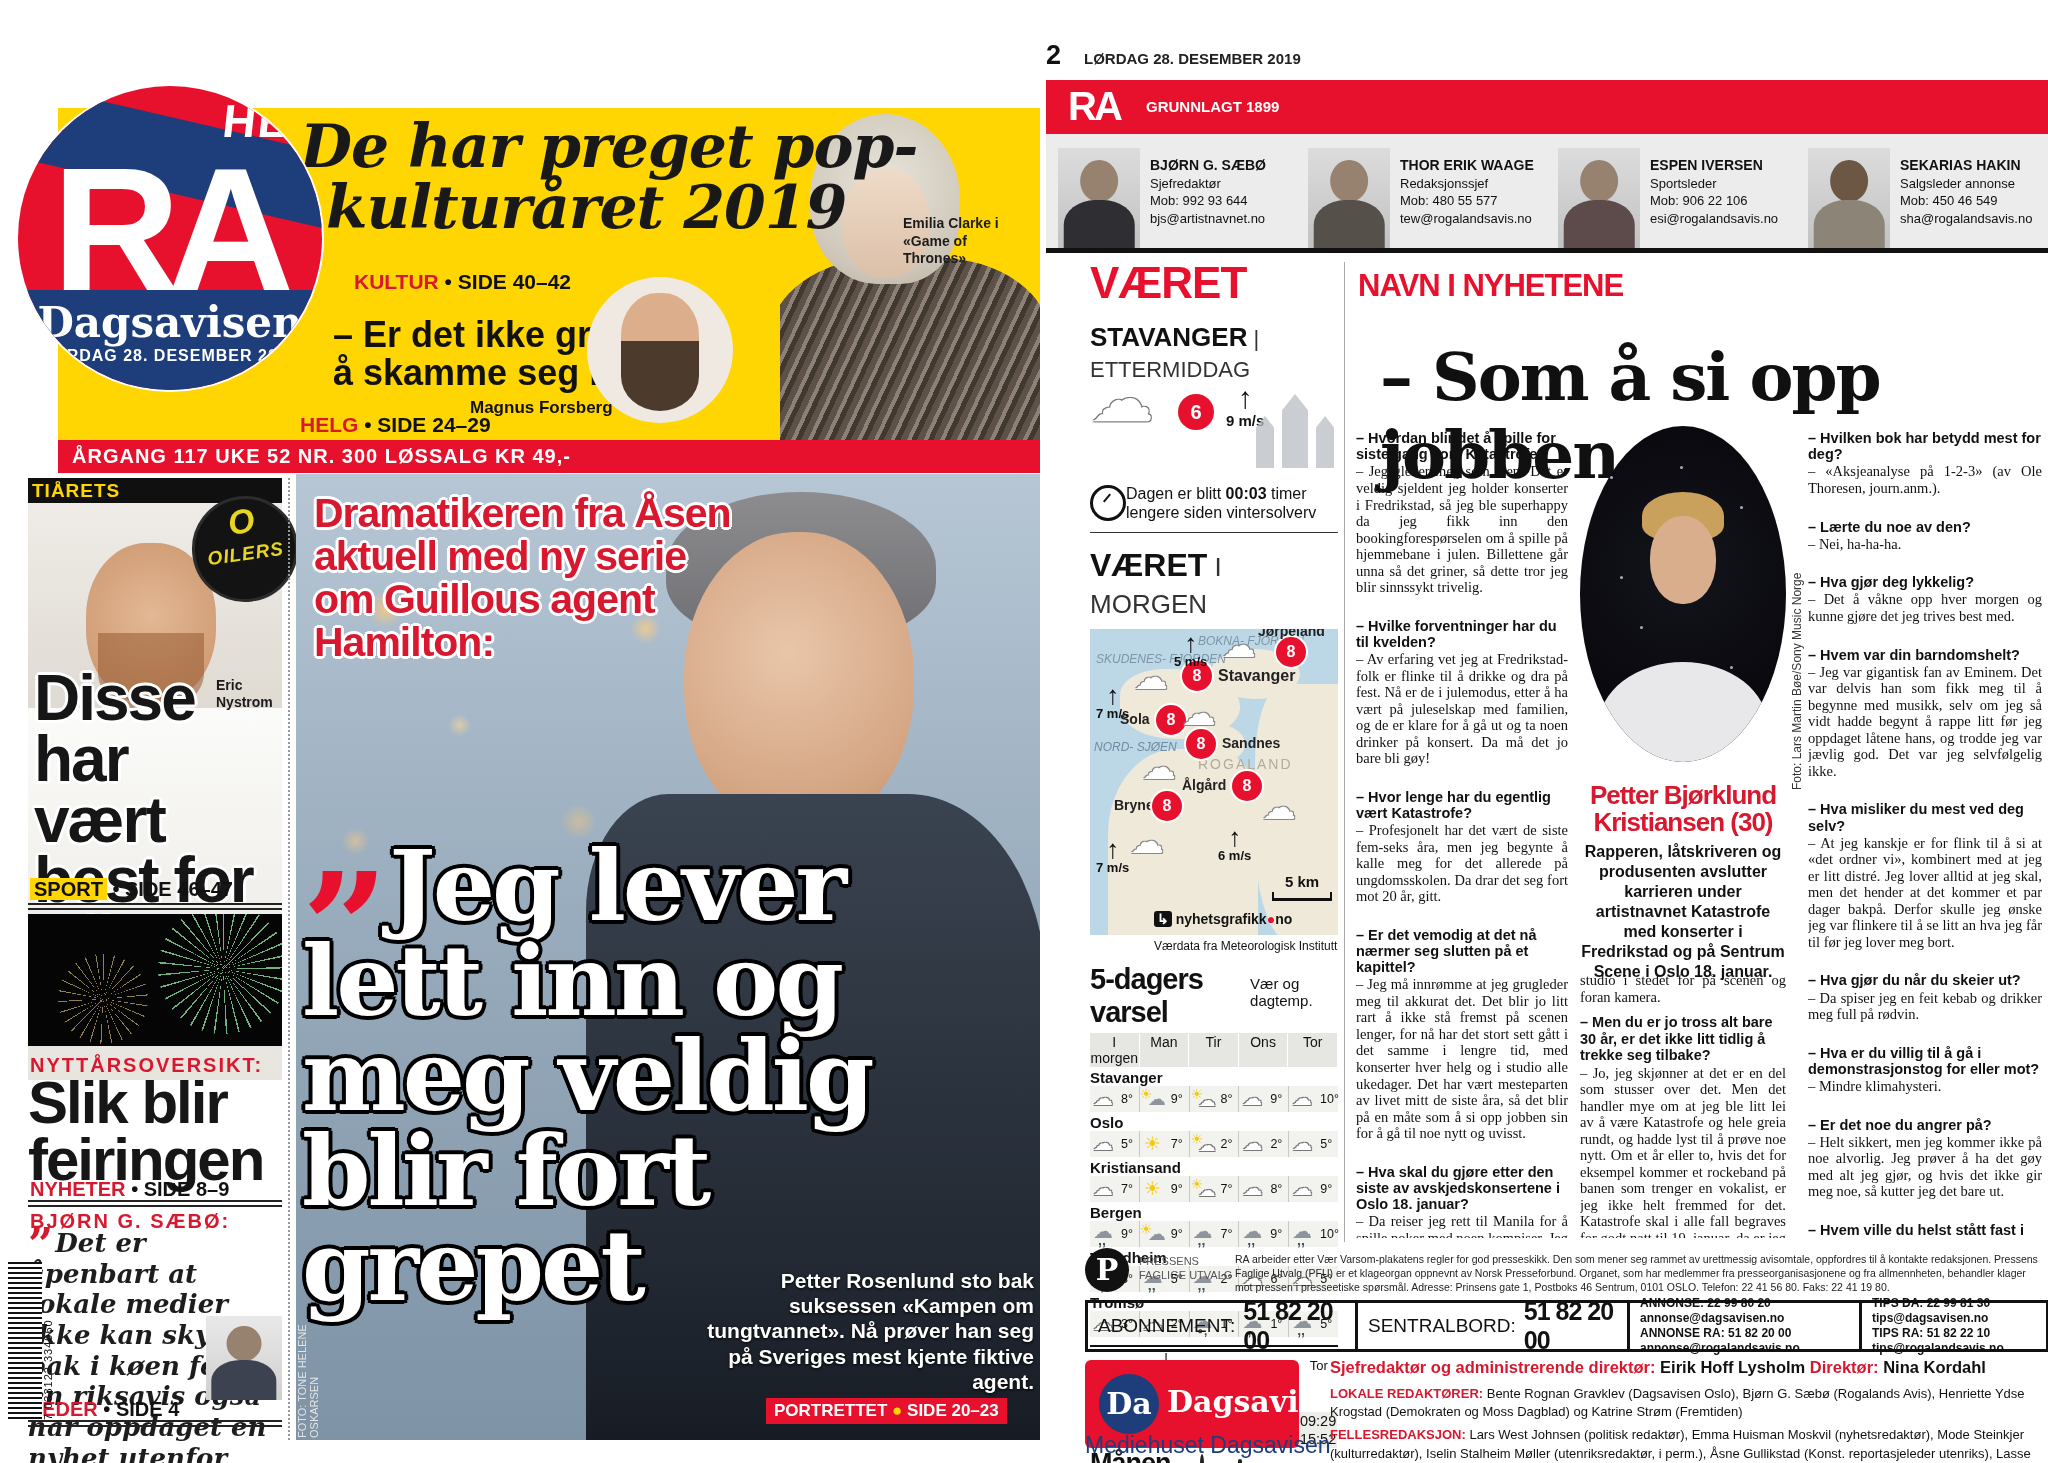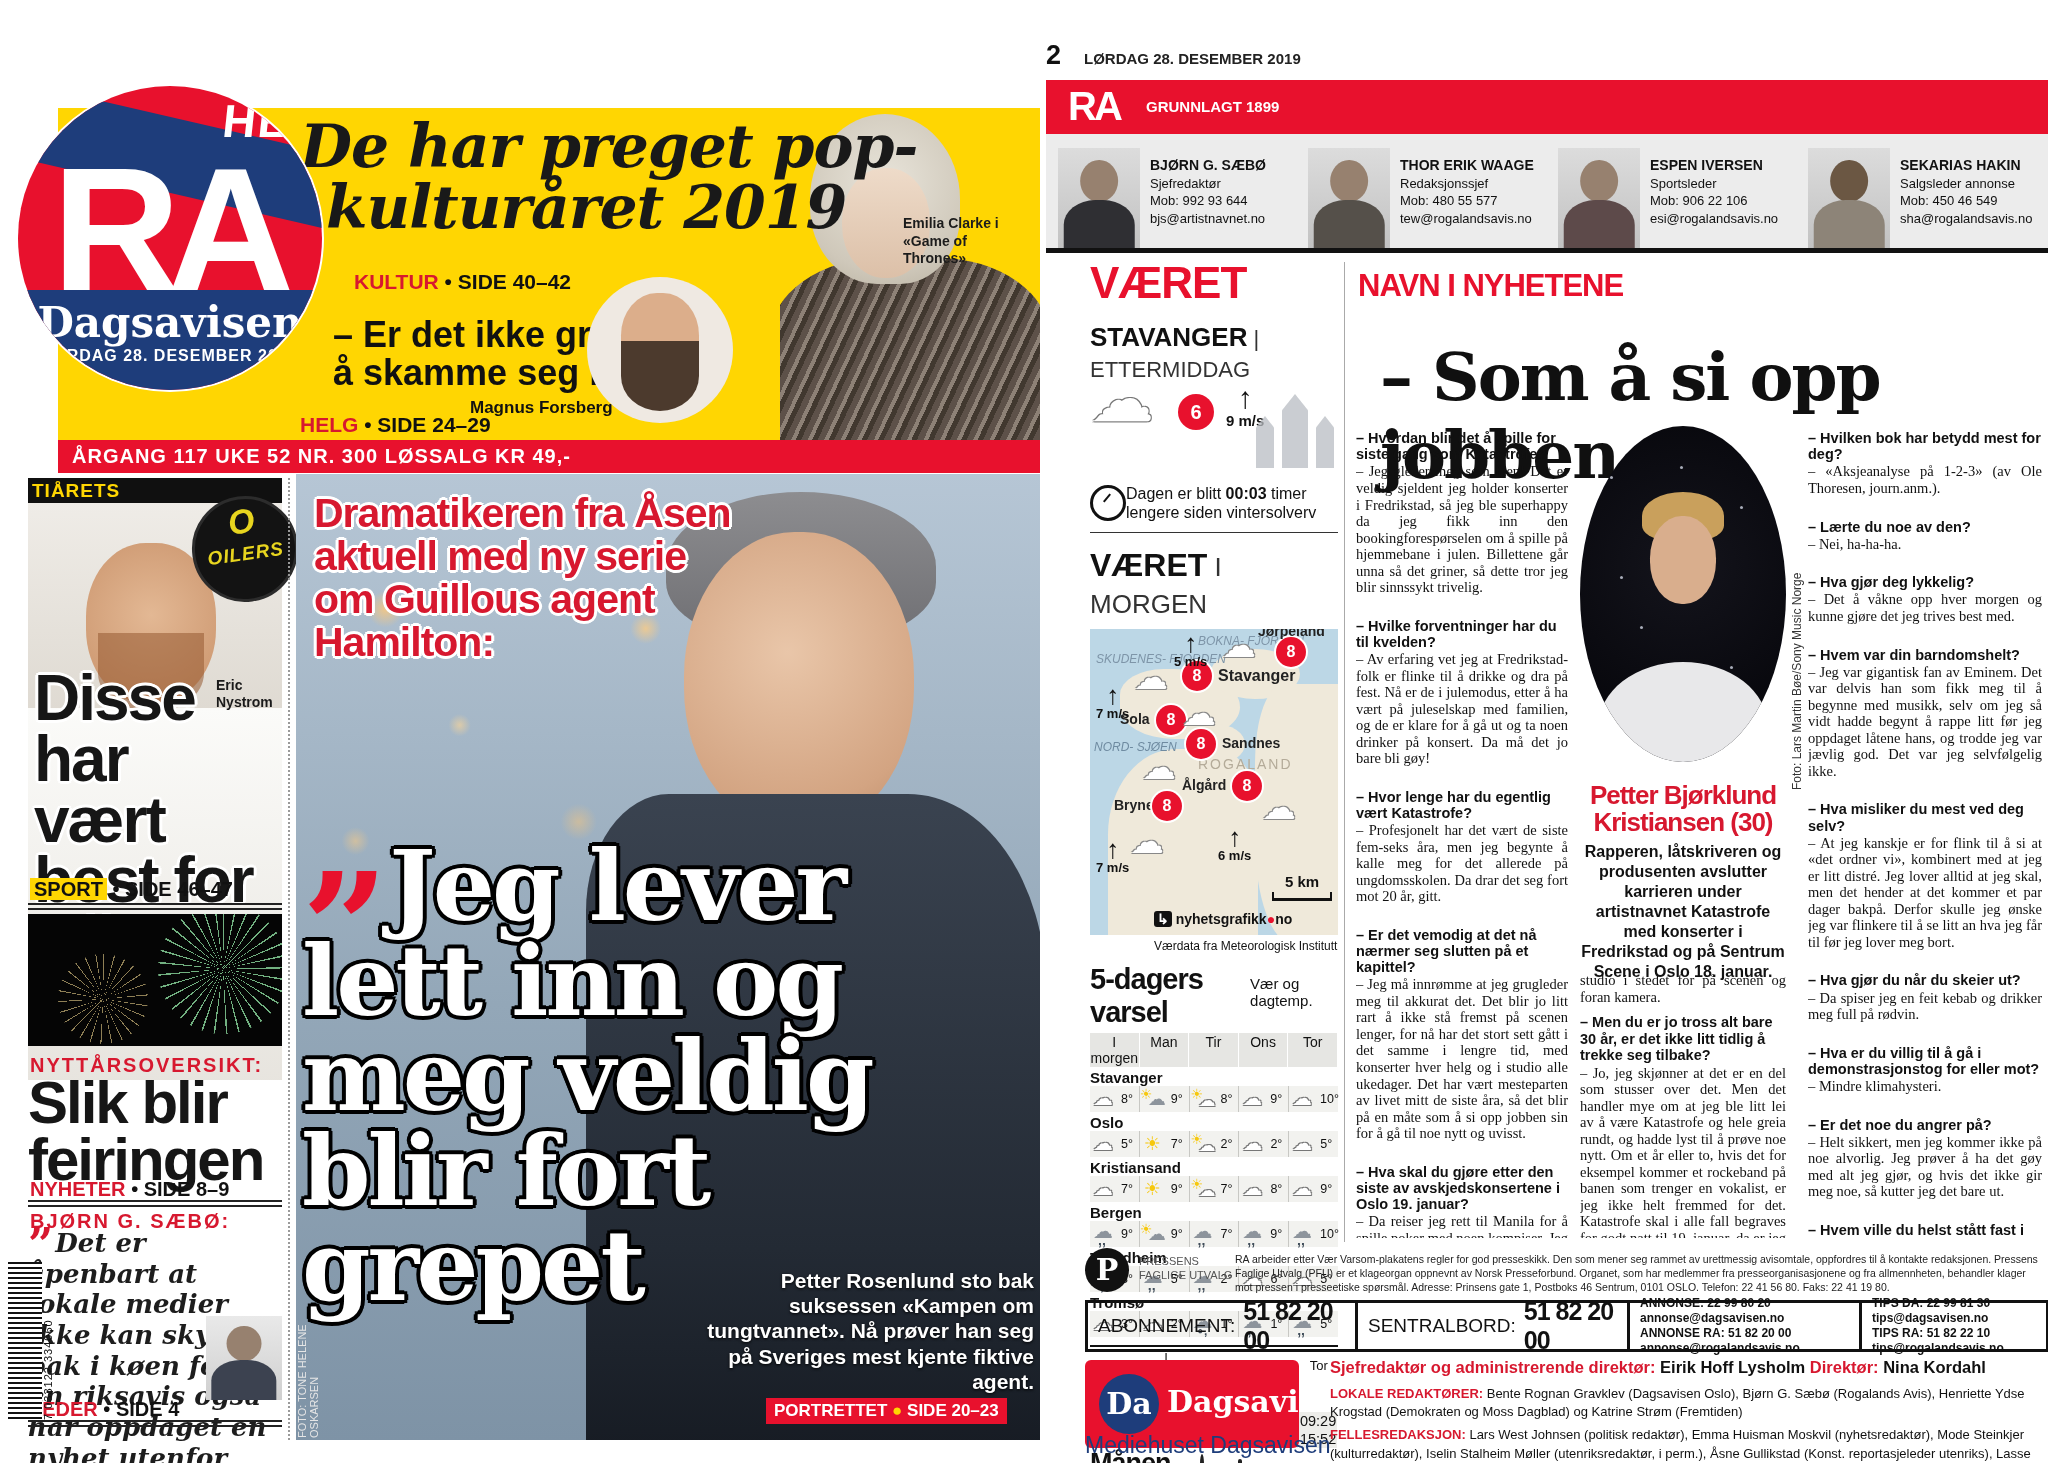--- a/index.html
+++ b/index.html
@@ -644,21 +644,21 @@
 
 <div class="art-col" id="art-col1">
   <p class="q">– Hvordan blir det å spille for siste gang som Katastrofe?</p>
     <p>– Jeg gleder meg som faen! Det er veldig sjeldent jeg holder konserter i Fredrikstad, så jeg ble superhappy da jeg fikk inn den bookingforespørselen om å spille på hjemmebane i julen. Billettene går unna så det griner, så dette tror jeg blir sinnssykt trivelig.</p>
   <p class="q">– Hvilke forventninger har du til kvelden?</p>
     <p>– Av erfaring vet jeg at Fredrikstad-folk er flinke til å drikke og dra på fest. Nå er de i julemodus, etter å ha vært på juleselskap med familien, og de er klare for å gå ut og ta noen drinker på konsert. Da må det jo bare bli gøy!</p>
   <p class="q">– Hvor lenge har du egentlig vært Katastrofe?</p>
     <p>– Profesjonelt har det vært de siste fem-seks åra, men jeg begynte å kalle meg for det allerede på ungdomsskolen. Da drar det seg fort mot 20 år, gitt.</p>
   <p class="q">– Er det vemodig at det nå nærmer seg slutten på et kapittel?</p>
     <p>– Jeg må innrømme at jeg grugleder meg til akkurat det. Det blir jo litt rart å ikke stå fremst på scenen lenger, for nå har det stort sett gått i det samme i lengre tid, med konserter hver helg og i studio alle ukedager. Det har vært mesteparten av livet mitt de siste åra, så det blir på en måte som å si opp jobben sin for å gå til noe nytt og uvisst.</p>
-  <p class="q">– Hva skal du gjøre etter den siste av avskjedskonsertene i Oslo 19. januar?</p>
+  <p class="q">– Hva skal du gjøre etter den siste av avskjedskonsertene i Oslo 18. januar?</p>
     <p>– Da reiser jeg rett til Manila for å spille poker med noen kompiser. Jeg har en genuin poker-interesse, og noe av det som har irritert meg mye er at jeg ikke har fått spilt mer. Det har blitt veldig sporadisk, og gjerne gått to-tre måneder mellom hver turnering. Nå håper jeg det blir litt mer system på det. Ellers blir det å skrive og produsere mer musikk for andre, og jeg gleder meg til å få mer tid i</p>
 </div>
 
 <div class="abs" id="art-photo">
   <div class="star" style="left:30px;top:50px;"></div>
     <div class="star" style="left:160px;top:80px;"></div>
   <div class="star" style="left:60px;top:200px;"></div>
     <div class="star" style="left:150px;top:240px;"></div>
   <div class="star" style="left:100px;top:40px;"></div>
     <div class="star" style="left:40px;top:150px;"></div>

